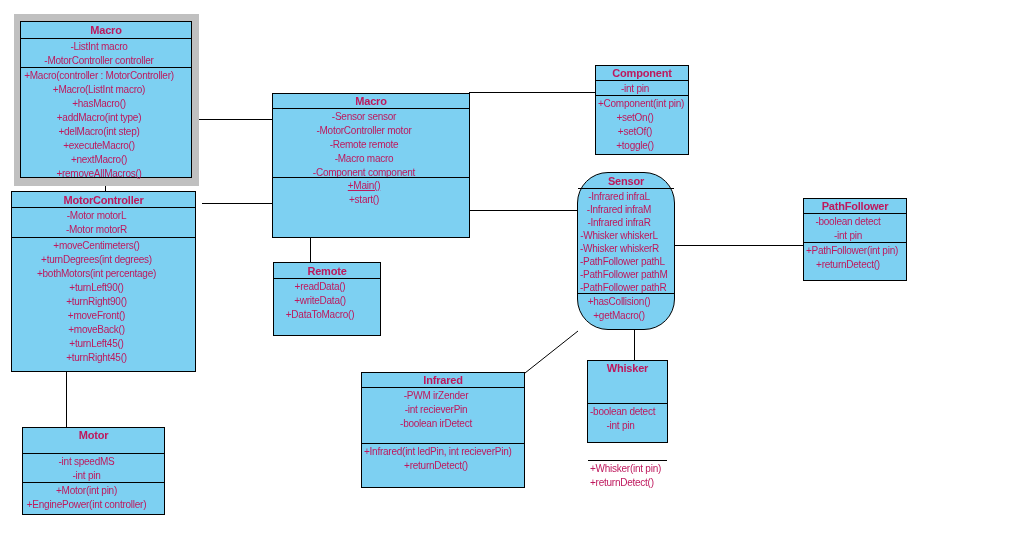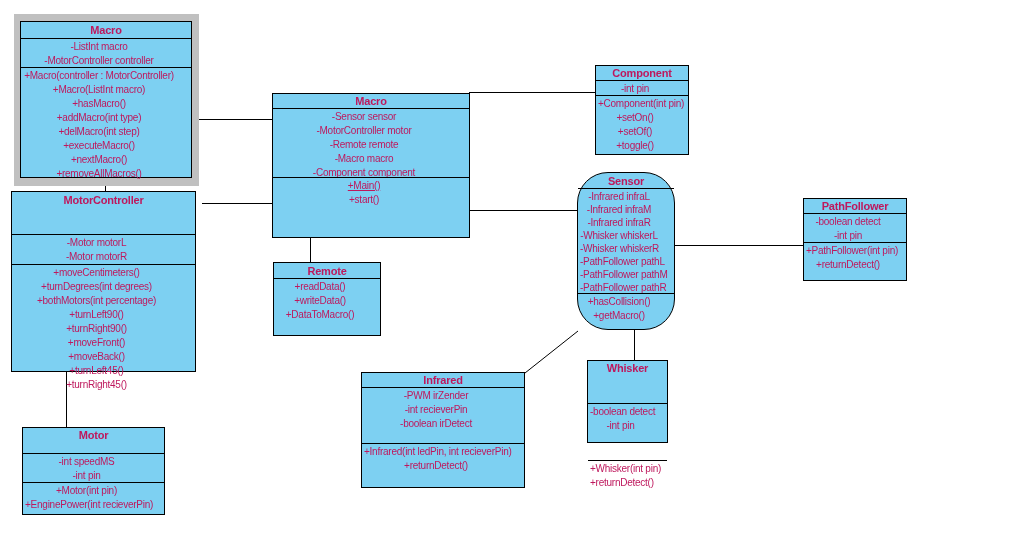--- a/index.html
+++ b/index.html
@@ -93,21 +93,21 @@
           <div class="member">+delMacro(int step)</div>
           <div class="member">+executeMacro()</div>
           <div class="member">+nextMacro()</div>
           <div class="member">+removeAllMacros()</div>
         </div>
     </div>
   </div>
 
   <div class="class-box" style="left:11px; top:191px; width:185px; height:181px;">
     <div class="class-title" style="height:15px;">MotorController</div>
-    <div class="compartment attrs" style="height:30px;margin-top:27px;">
+    <div class="compartment attrs" style="height:30px;">
         <div class="member">-Motor motorL</div>
         <div class="member">-Motor motorR</div>
       </div>
     <div class="compartment methods">
         <div class="member">+moveCentimeters()</div>
         <div class="member">+turnDegrees(int degrees)</div>
         <div class="member">+bothMotors(int percentage)</div>
         <div class="member">+turnLeft90()</div>
         <div class="member">+turnRight90()</div>
         <div class="member">+moveFront()</div>
@@ -118,21 +118,21 @@
   </div>
 
   <div class="class-box" style="left:22px; top:427px; width:143px; height:88px;">
     <div class="class-title" style="height:14px;">Motor</div>
     <div class="compartment attrs" style="height:29px;margin-top:11px;">
         <div class="member">-int speedMS</div>
         <div class="member">-int pin</div>
       </div>
     <div class="compartment methods">
         <div class="member">+Motor(int pin)</div>
-        <div class="member">+EnginePower(int recieverPin)</div>
+        <div class="member">+EnginePower(int controller)</div>
       </div>
   </div>
 
   <div class="class-box" style="left:272px; top:93px; width:198px; height:145px;">
     <div class="class-title" style="height:14px;">Macro</div>
     <div class="compartment attrs" style="height:69px;">
         <div class="member">-Sensor sensor</div>
         <div class="member">-MotorController motor</div>
         <div class="member">-Remote remote</div>
         <div class="member">-Macro macro</div>

